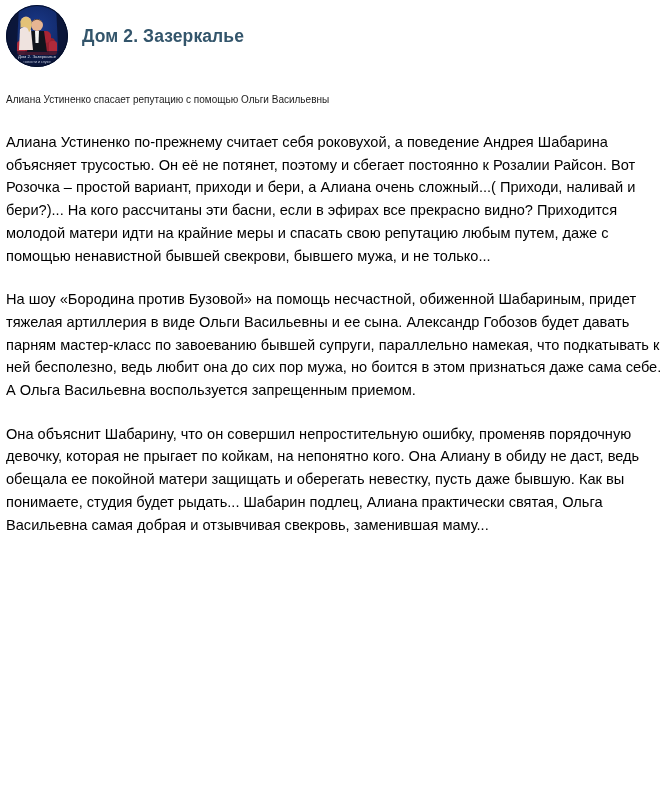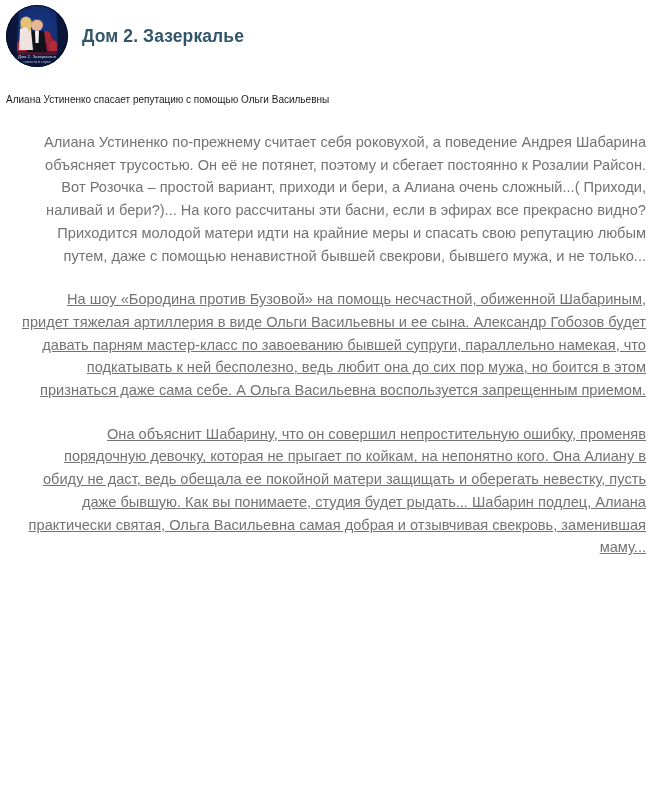--- a/index.html
+++ b/index.html
@@ -63,26 +63,26 @@
     font-size: 10px;
     line-height: 19px;
     color: #1b1b1b;
     margin: 20px 0 0 0;
     font-weight: normal;
   }
 
   .para {
     font-size: 14.6px;
     line-height: 22.7px;
-    color: #737373;
-    margin: 16px;
+    color: #000000;
+    margin: 0;
     padding: 0;
-    text-align: right;
+    text-align: left;
   }
-  .para + .para { margin-top: 21px; text-decoration: underline; }
+  .para + .para { margin-top: 21px; }
 
   .block-gap-top { margin-top: 22px; }
 </style>
 </head>
 <body>
 
 <div class="page">
 
   <div class="header">
 

